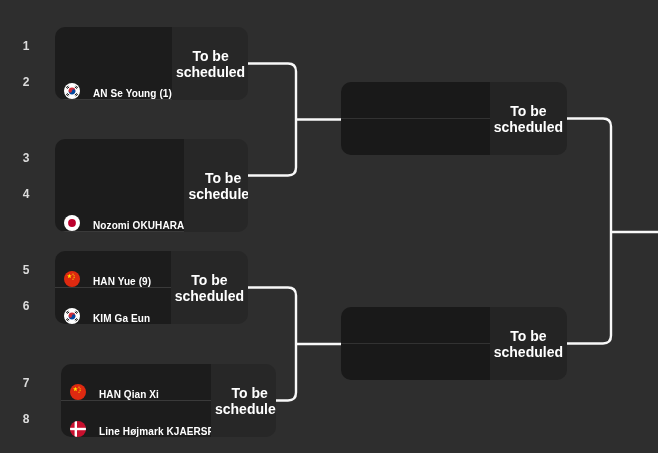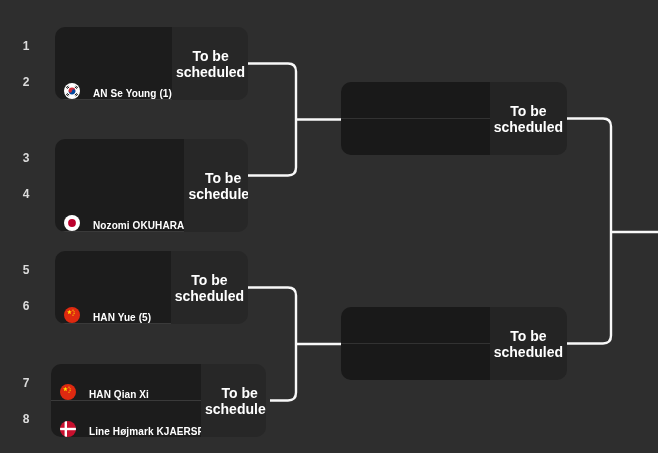--- a/index.html
+++ b/index.html
@@ -33,21 +33,21 @@
   }
   .status {
     flex:1; display:flex; align-items:center; justify-content:center;
     background:#272727; color:#ffffff; text-align:center;
     font-size:14px; font-weight:700; line-height:16px; padding:0 4px;
   }
   
   .m1 { left:55px; top:27px;  width:193px; height:73px; }
   .m2 { left:55px; top:139px; width:193px; height:93px; }
   .m3 { left:55px; top:251px; width:193px; height:73px; }
-  .m4 { left:51px; top:364px; width:215px; height:73px; }
+  .m4 { left:61px; top:364px; width:215px; height:73px; }
   .m1 .rows,.m2 .rows,.m3 .rows { width:132px; }
   .m4 .rows { width:150px; }
   
   .sf { left:341px; width:226px; height:73px; }
   .sf1 { top:82px; } .sf2 { top:307px; }
   .sf .rows { width:164px; }
   .sf .player-row { background:#191919; padding-left:0; }
   .sf .player-row:first-child { border-bottom:1px solid #323232; }
   .sf .status { background:#242424; }
 </style>
@@ -123,21 +123,39 @@
     <rect width="16" height="16" fill="#de2910"></rect>
     <path d="M5.4,2.7 L6.02,4.35 L7.78,4.43 L6.4,5.52 L6.87,7.22 L5.4,6.25 L3.93,7.22 L4.4,5.52 L3.02,4.43 L4.78,4.35 Z" fill="#ffde00"></path>
     <g fill="#ffde00">
       <circle cx="9" cy="3.2" r="0.6"></circle>
                 <circle cx="10.1" cy="4.8" r="0.6"></circle>
       <circle cx="10.1" cy="6.6" r="0.6"></circle>
                 <circle cx="9" cy="8.2" r="0.6"></circle>
     </g>
             </svg>
           </span>
-        <span class="pname">HAN Yue (5)</span>
+        <span class="pname">HAN Yue (9)</span>
+      </div>
+      <div class="player-row">
+        <span class="flag">
+            <svg viewBox="0 0 16 16" width="16" height="16">
+    <rect width="16" height="16" fill="#ffffff"></rect>
+    <path d="M4.6,8 A3.4,3.4 0 0 1 11.4,8 Z" fill="#cd2e3a"></path>
+    <path d="M4.6,8 A3.4,3.4 0 0 0 11.4,8 Z" fill="#0047a0"></path>
+    <circle cx="6.3" cy="8" r="1.7" fill="#cd2e3a"></circle>
+    <circle cx="9.7" cy="8" r="1.7" fill="#0047a0"></circle>
+    <g stroke="#1c1c1c" stroke-width="1">
+      <path d="M2.1,4.7 l2.3,-1.7 M2.9,5.7 l2.3,-1.7"></path>
+      <path d="M11.6,3 l2.3,1.7 M10.8,4 l2.3,1.7"></path>
+      <path d="M2.1,11.3 l2.3,1.7 M2.9,10.3 l2.3,1.7"></path>
+      <path d="M11.6,13 l2.3,-1.7 M10.8,12 l2.3,-1.7"></path>
+    </g>
+            </svg>
+          </span>
+        <span class="pname">KIM Ga Eun</span>
       </div>
     </div>
     <div class="status">To be scheduled</div>
   </div>
 
   <div class="match m4">
     <div class="rows">
       <div class="player-row">
         <span class="flag">
             <svg viewBox="0 0 16 16" width="16" height="16">

